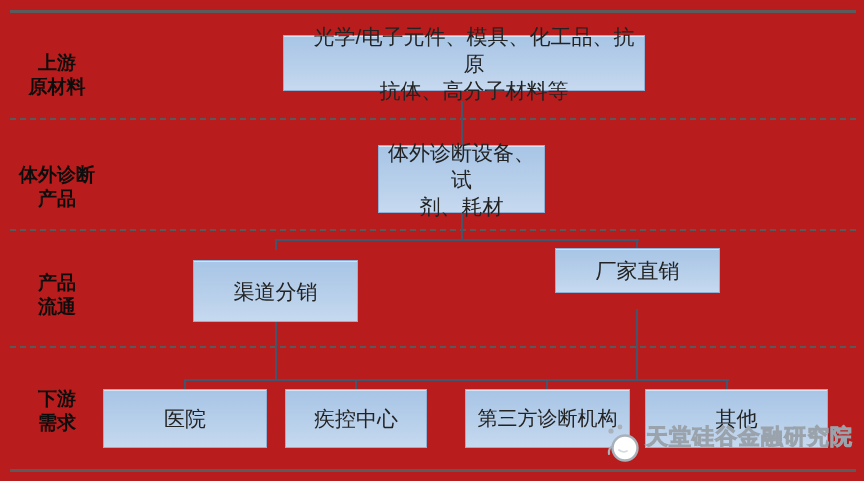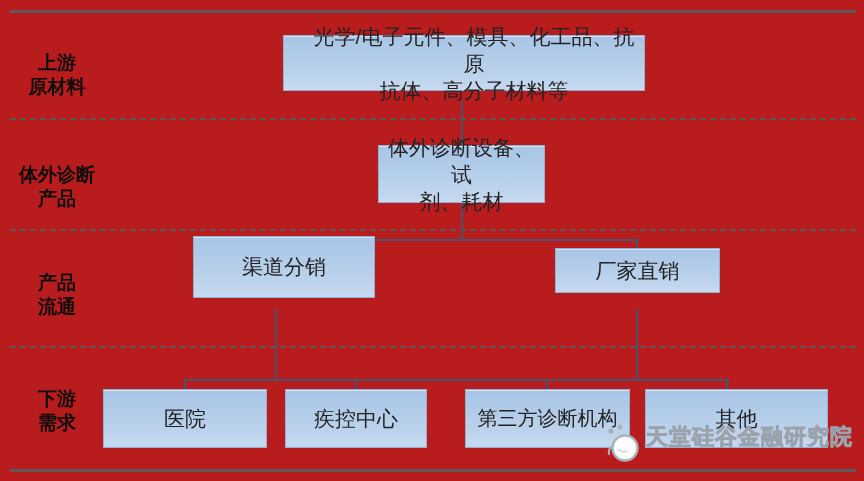--- a/index.html
+++ b/index.html
@@ -28,22 +28,22 @@
   
   .conn { position:absolute; background:#44546a; }
 
   
   .node { position:absolute; display:flex; align-items:center; justify-content:center;
           text-align:center; white-space:pre-line;
           background:linear-gradient(180deg,#a8c5e6 0%,#b4cde9 45%,#c6d9ef 100%);
           border:1px solid #8fb0d7; box-shadow:inset 0 1px 0 rgba(255,255,255,.5);
           color:#232323; font-size:21px; line-height:27px; }
   .n-raw    { left:283px; top:35px;  width:362px; height:56px;padding-left:20px; }
-  .n-ivd    { left:378px; top:145px; width:167px; height:58px; }
-  .n-chan   { left:193px; top:236px; width:182px; height:62px;font-family:Liberation Serif, serif; }
+  .n-ivd    { left:378px; top:145px; width:167px; height:68px; }
+  .n-chan   { left:193px; top:260px; width:165px; height:62px; }
   .n-direct { left:555px; top:248px; width:165px; height:45px; }
   .n-hosp   { left:103px; top:389px; width:164px; height:59px; }
   .n-cdc    { left:285px; top:389px; width:142px; height:59px; }
   .n-third  { left:465px; top:389px; width:165px; height:59px; font-size:20px; }
   .n-other  { left:645px; top:389px; width:183px; height:59px; }
 
   
   .watermark { position:absolute; left:601px; top:422px; display:flex; align-items:flex-start; z-index:5; }
   .wm-icon { width:42px; height:42px; }
   .wm-text { font-size:22px; font-weight:bold; letter-spacing:1px; color:#c3cad1;

